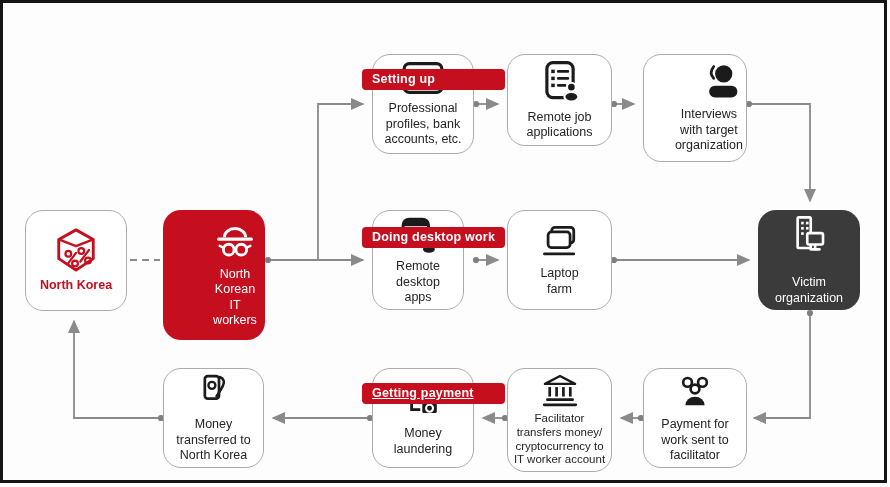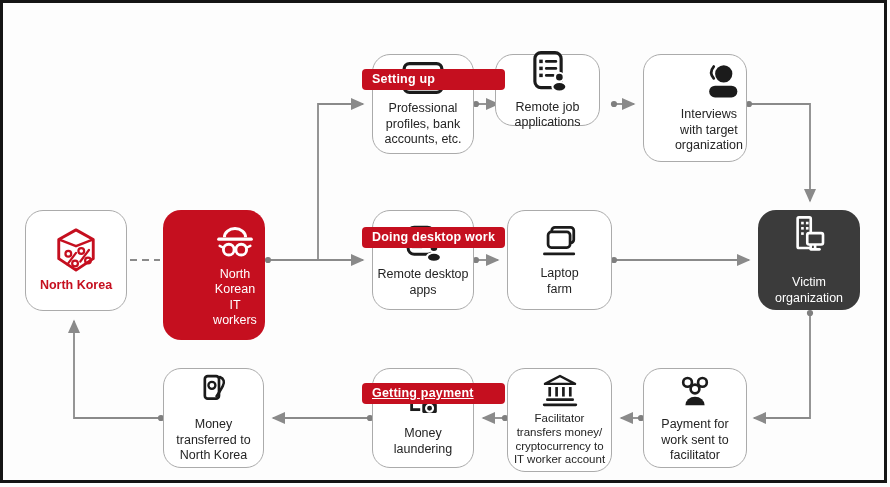--- a/index.html
+++ b/index.html
@@ -90,21 +90,21 @@
         <path d="M9.5 28c0-4.5 11-4.5 11 0 Z" fill="#1b1b1b"></path>
         <line x1="27" y1="15" x2="38" y2="15" stroke="#1b1b1b" stroke-width="3.4" stroke-linecap="round"></line>
         <line x1="27" y1="23" x2="38" y2="23" stroke="#1b1b1b" stroke-width="3.4" stroke-linecap="round"></line>
       </svg>
     </span>
     <div class="node-label">Professional
 profiles, bank
 accounts, etc.</div>
   </div>
 
-  <div class="node" style="left:495px;top:54px;width:105px;height:72px;gap:8px;">
+  <div class="node" style="left:507px;top:54px;width:105px;height:92px;gap:8px;">
     <span class="node-icon">
       <svg width="42" height="42" viewBox="0 0 48 48">
         <rect x="9" y="3" width="30" height="40" rx="7" fill="none" stroke="#1b1b1b" stroke-width="3.6"></rect>
         <rect x="14" y="11" width="4" height="4" fill="#1b1b1b"></rect>
         <rect x="14" y="19" width="4" height="4" fill="#1b1b1b"></rect>
         <rect x="14" y="27" width="4" height="4" fill="#1b1b1b"></rect>
         <line x1="22" y1="13" x2="33" y2="13" stroke="#1b1b1b" stroke-width="3" stroke-linecap="round"></line>
         <line x1="22" y1="21" x2="33" y2="21" stroke="#1b1b1b" stroke-width="3" stroke-linecap="round"></line>
         <line x1="22" y1="29" x2="30" y2="29" stroke="#1b1b1b" stroke-width="3" stroke-linecap="round"></line>
         <circle cx="37" cy="31" r="5" fill="#1b1b1b" stroke="#fff" stroke-width="2.4"></circle>
@@ -153,21 +153,21 @@
         <circle cx="30.5" cy="28" r="5.6" fill="none" stroke="#fff" stroke-width="3"></circle>
         <line x1="23" y1="27" x2="25" y2="27" stroke="#fff" stroke-width="2.6"></line>
         <line x1="12" y1="26" x2="8" y2="24" stroke="#fff" stroke-width="2.6" stroke-linecap="round"></line>
         <line x1="36" y1="26" x2="40" y2="24" stroke="#fff" stroke-width="2.6" stroke-linecap="round"></line>
       </svg>
     </span>
     <div class="node-label">North Korean
 IT workers</div>
   </div>
 
-  <div class="node" style="left:372px;top:210px;width:102px;height:100px;">
+  <div class="node" style="left:372px;top:210px;width:92px;height:100px;">
     <span class="node-icon">
       <svg width="42" height="40" viewBox="0 0 48 44">
         <rect x="7" y="5" width="29" height="31" rx="7" fill="none" stroke="#1b1b1b" stroke-width="3.4"></rect>
         <path d="M7 13 v-1 a7 7 0 0 1 7 -7 h15 a7 7 0 0 1 7 7 v1 Z" fill="#1b1b1b"></path>
         <rect x="13" y="19" width="8.5" height="8.5" fill="#fff" stroke="#1b1b1b" stroke-width="3"></rect>
         <circle cx="36.5" cy="28.5" r="5" fill="#1b1b1b" stroke="#fff" stroke-width="2.4"></circle>
         <ellipse cx="36.5" cy="39.5" rx="8" ry="5.2" fill="#1b1b1b" stroke="#fff" stroke-width="2.4"></ellipse>
       </svg>
     </span>
     <div class="node-label">Remote desktop

